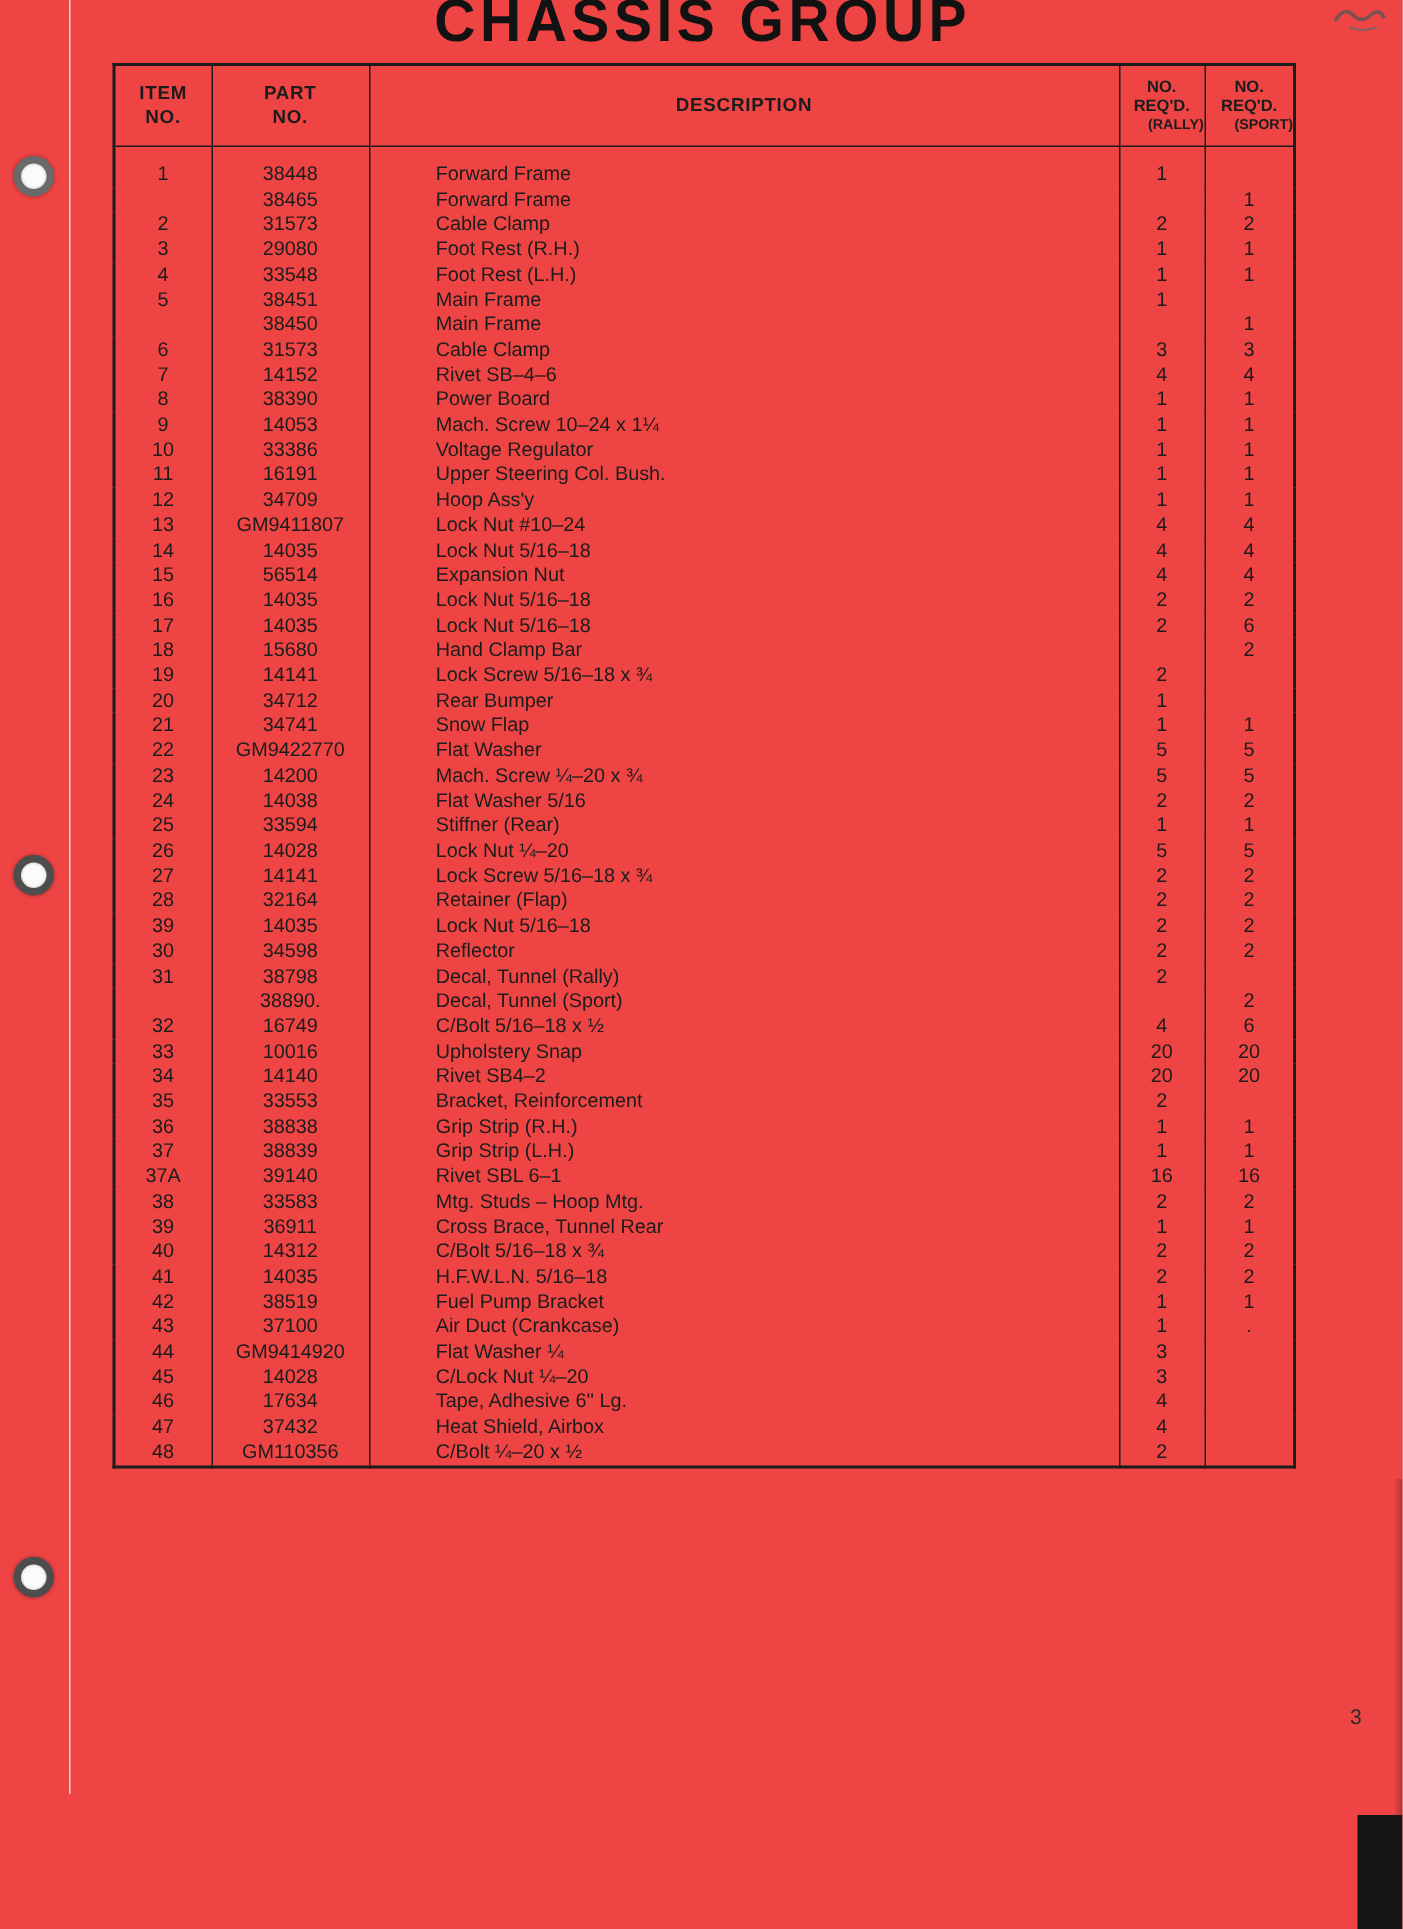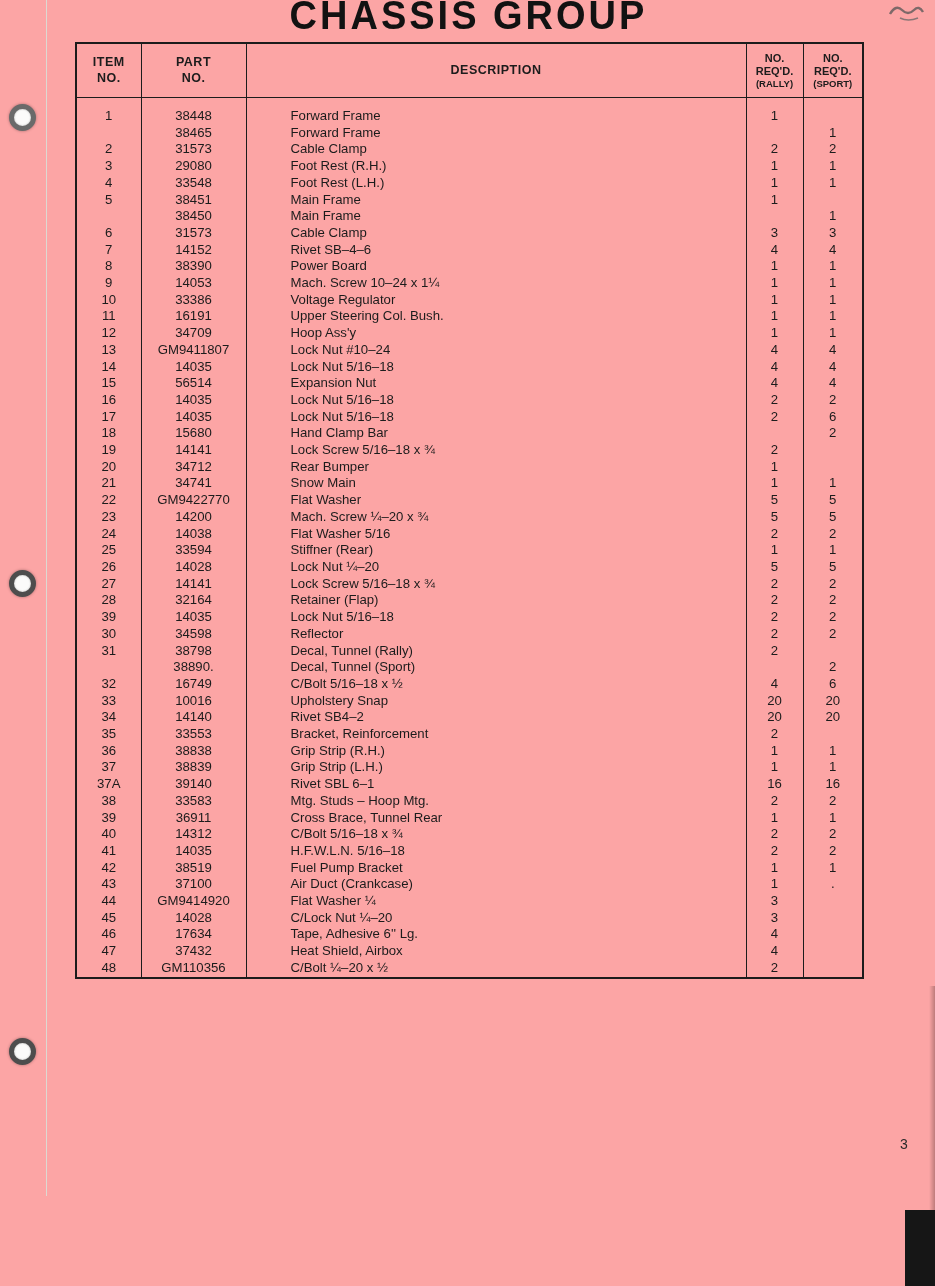--- a/index.html
+++ b/index.html
@@ -5,21 +5,21 @@
   html,body { margin:0; padding:0; }
   body {
     width:935px; height:1286px;
     background:#e9e7e2;
     font-family:"Liberation Sans", sans-serif;
     position:relative; overflow:hidden;
     color:#1e1e1e;
   }
   .page {
     position:absolute; inset:0;
-    background:#fca5a5;
+    background:#ef4444;
   }
   .paper-edge {
     position:absolute; left:46px; top:0; bottom:90px; width:1px;
     background:#ddd9d2;
   }
   .title {
     position:absolute; top:-6px; left:75px; width:787px;
     text-align:center;
     font-size:38px; font-weight:700; letter-spacing:3px;
     color:#121212;
@@ -62,21 +62,21 @@
     border-bottom:1.5px solid #1c1c1c;
     height:53px;
     vertical-align:middle;
     font-weight:700;
     font-size:12.5px;
     letter-spacing:.5px;
     white-space:pre-line;
     line-height:1.25;
     text-align:center;
   }
-  thead th .sub { display:block; font-size:9.5px; font-weight:700; letter-spacing:0; margin-top:0; }
+  thead th .sub { display:block; font-size:9.5px; font-weight:700; letter-spacing:0; margin-top:0;text-align:right; }
   thead th.small { font-size:11px; line-height:1.2; letter-spacing:0; }
 
   tbody td {
     font-size:13.2px;
     line-height:16.7px;
     white-space:nowrap; overflow:hidden;
   }
   tbody tr:first-child td { padding-top:10px; }
   td.col-item  { text-align:center; }
   td.col-part  { text-align:center; }
@@ -280,21 +280,21 @@
           <tr>
             <td class="col-item">20</td>
             <td class="col-part">34712</td>
             <td class="col-desc">Rear Bumper</td>
             <td class="col-rally">1</td>
             <td class="col-sport"></td>
           </tr>
           <tr>
             <td class="col-item">21</td>
             <td class="col-part">34741</td>
-            <td class="col-desc">Snow Main</td>
+            <td class="col-desc">Snow Flap</td>
             <td class="col-rally">1</td>
             <td class="col-sport">1</td>
           </tr>
           <tr>
             <td class="col-item">22</td>
             <td class="col-part">GM9422770</td>
             <td class="col-desc">Flat Washer</td>
             <td class="col-rally">5</td>
             <td class="col-sport">5</td>
           </tr>

